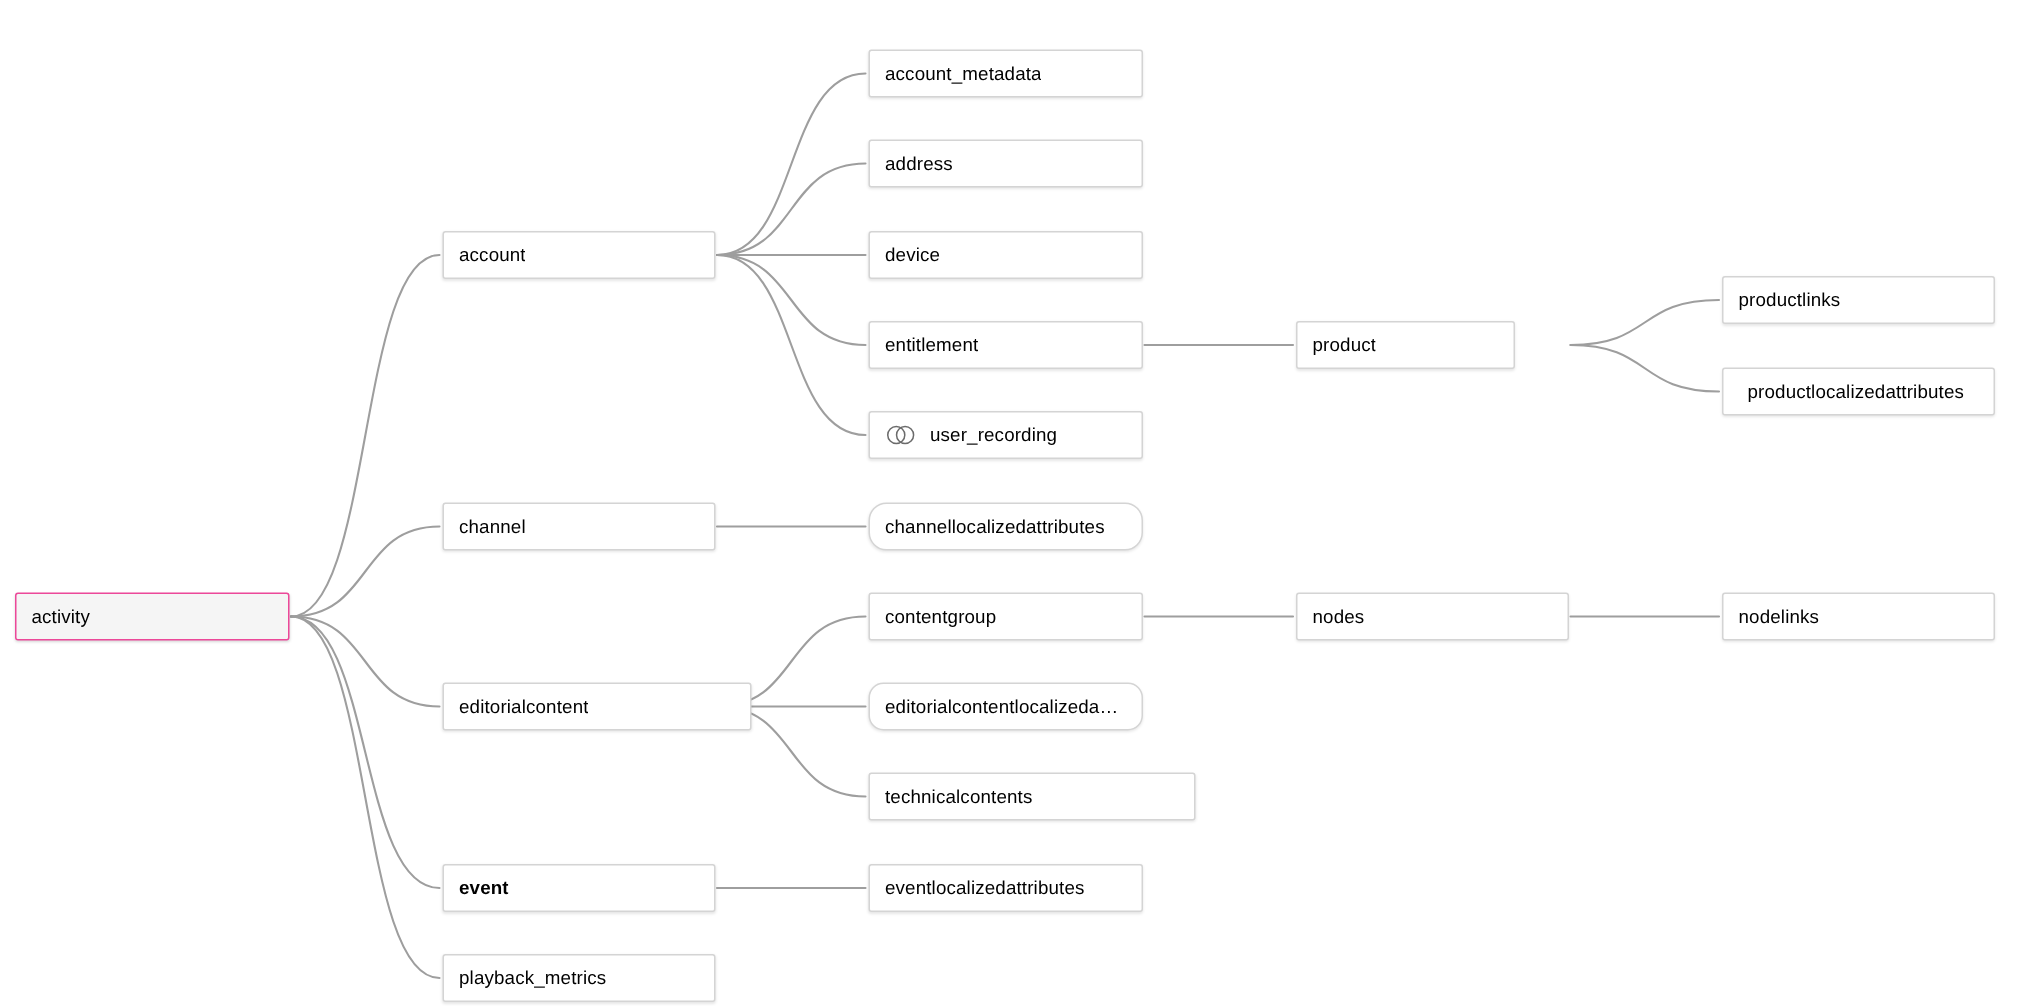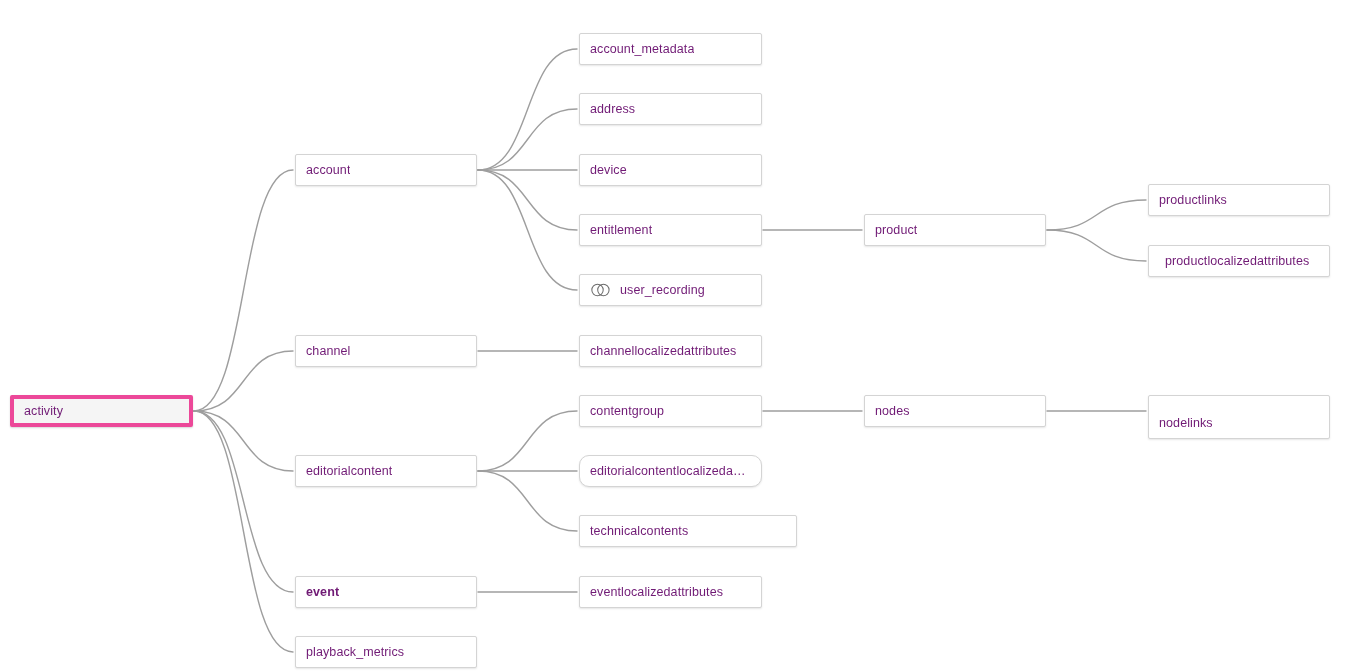--- a/index.html
+++ b/index.html
@@ -33,28 +33,28 @@
     border: 1px solid #d4d4d4;
     border-radius: 2px;
     box-shadow: 0 1px 2px rgba(0,0,0,0.10);
     display: flex;
     align-items: center;
     padding: 0 10px;
     height: 32px;
     cursor: default;
   }
   .node.root {
-    border: 4px solid #ec4899;
+    border: 1px solid #ec4899;
     background: #f5f5f5;
     box-shadow: 0 1px 2px rgba(0,0,0,0.16);
   }
   .node-label {
     font-family: "Liberation Sans", sans-serif;
     font-size: 12.5px;
-    color: #701a75;
+    color: #000000;
     white-space: nowrap;
     overflow: hidden;
     text-overflow: ellipsis;
     letter-spacing: 0.1px;
     line-height: 30px;
   }
   .node-icon {
     flex: 0 0 auto;
     width: 22px;
     height: 16px;
@@ -92,21 +92,21 @@
   <div id="node-layer">
       <div class="node root" style="left: 10px; top: 395px; width: 183px; height: 32px;">
         <span class="node-label">activity</span>
       </div>
       <div class="node" style="left: 295px; top: 154px; width: 182px; height: 32px;">
         <span class="node-label">account</span>
       </div>
       <div class="node" style="left: 295px; top: 335px; width: 182px; height: 32px;">
         <span class="node-label">channel</span>
       </div>
-      <div class="node" style="left: 295px; top: 455px; width: 182px; height: 32px;">
+      <div class="node" style="left: 295px; top: 455px; width: 206px; height: 32px;">
         <span class="node-label">editorialcontent</span>
       </div>
       <div class="node" style="left: 295px; top: 576px; width: 182px; height: 32px; font-weight: bold;">
         <span class="node-label">event</span>
       </div>
       <div class="node" style="left: 295px; top: 636px; width: 182px; height: 32px;">
         <span class="node-label">playback_metrics</span>
       </div>
       <div class="node" style="left: 579px; top: 33px; width: 183px; height: 32px;">
         <span class="node-label">account_metadata</span>
@@ -122,44 +122,44 @@
       </div>
       <div class="node" style="left: 579px; top: 274px; width: 183px; height: 32px;">
         <span class="node-icon">
           <svg viewBox="0 0 24 16" width="22" height="16">
             <circle cx="8.2" cy="8" r="6.2" fill="none" stroke="#6b6b6b" stroke-width="1.1"></circle>
             <circle cx="14.6" cy="8" r="6.2" fill="none" stroke="#6b6b6b" stroke-width="1.1"></circle>
           </svg>
         </span>
         <span class="node-label">user_recording</span>
       </div>
-      <div class="node" style="left: 579px; top: 335px; width: 183px; height: 32px;">
+      <div class="node" style="left: 579px; top: 335px; width: 183px; height: 32px; border-radius: 12px;">
         <span class="node-label">channellocalizedattributes</span>
       </div>
       <div class="node" style="left: 579px; top: 395px; width: 183px; height: 32px;">
         <span class="node-label">contentgroup</span>
       </div>
       <div class="node" style="left: 579px; top: 455px; width: 183px; height: 32px; border-radius: 10px;">
         <span class="node-label">editorialcontentlocalizeda…</span>
       </div>
       <div class="node" style="left: 579px; top: 515px; width: 218px; height: 32px;">
         <span class="node-label">technicalcontents</span>
       </div>
       <div class="node" style="left: 579px; top: 576px; width: 183px; height: 32px;">
         <span class="node-label">eventlocalizedattributes</span>
       </div>
-      <div class="node" style="left: 864px; top: 214px; width: 182px; height: 32px;">
+      <div class="node" style="left: 864px; top: 214px; width: 146px; height: 32px;">
         <span class="node-label">product</span>
       </div>
       <div class="node" style="left: 864px; top: 395px; width: 182px; height: 32px;">
         <span class="node-label">nodes</span>
       </div>
       <div class="node" style="left: 1148px; top: 184px; width: 182px; height: 32px;">
         <span class="node-label">productlinks</span>
       </div>
       <div class="node" style="left: 1148px; top: 245px; width: 182px; height: 32px; padding-left: 16px;">
         <span class="node-label">productlocalizedattributes</span>
       </div>
-      <div class="node" style="left: 1148px; top: 395px; width: 182px; height: 44px; align-items: flex-end;">
+      <div class="node" style="left: 1148px; top: 395px; width: 182px; height: 32px;">
         <span class="node-label">nodelinks</span>
       </div>
     </div>
 </div>
 
 </body></html>

